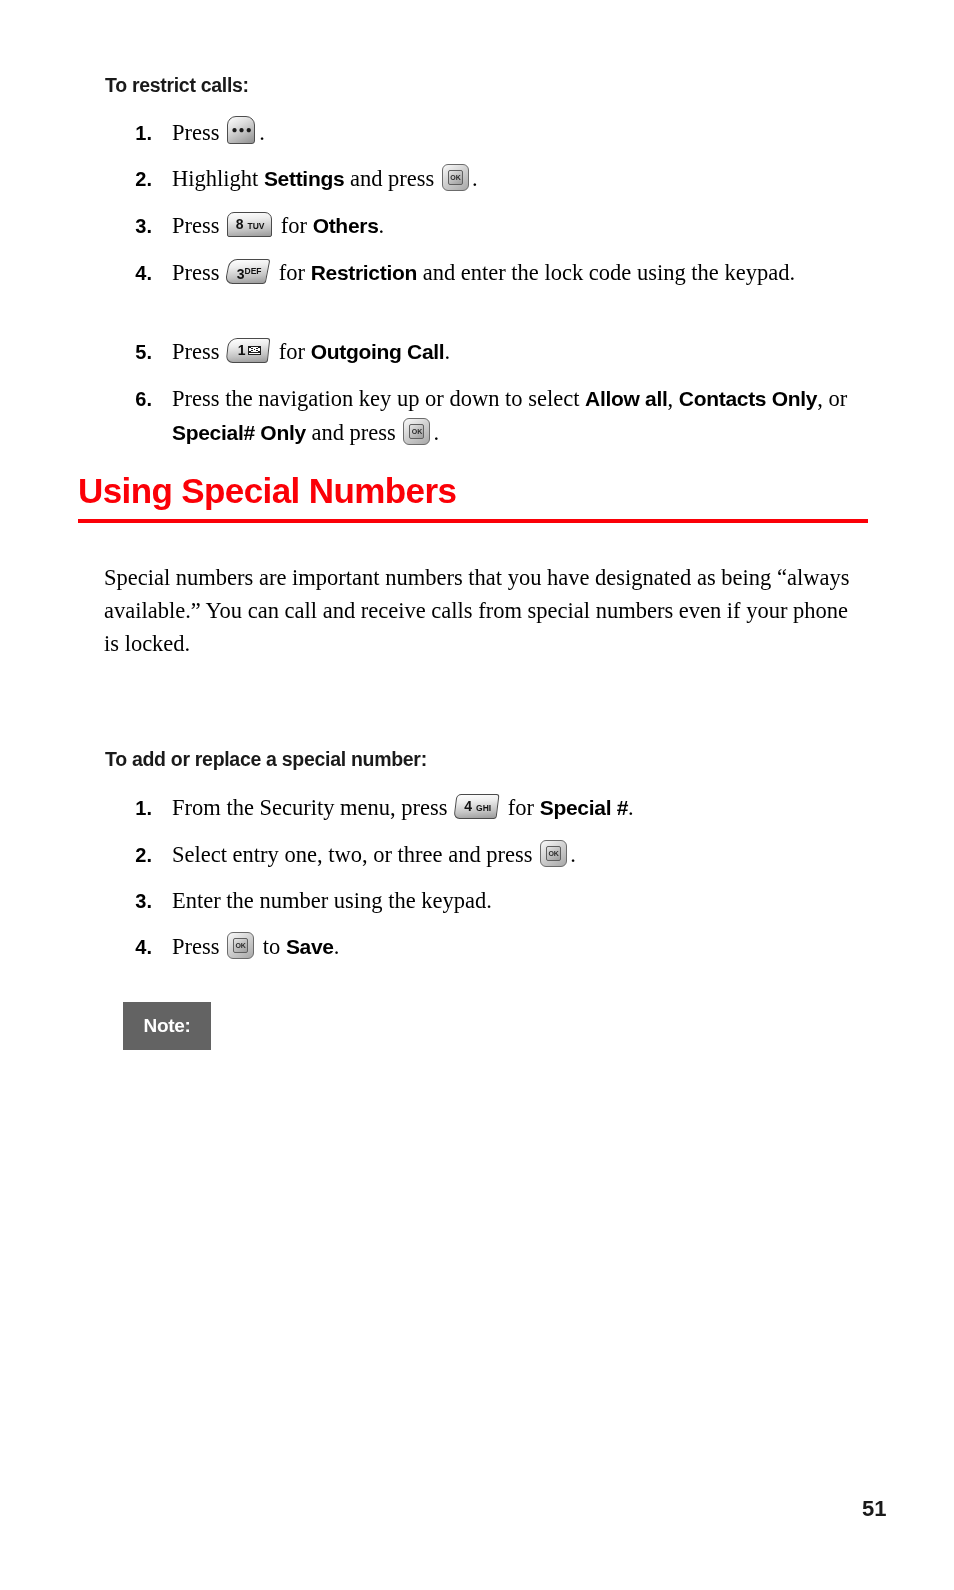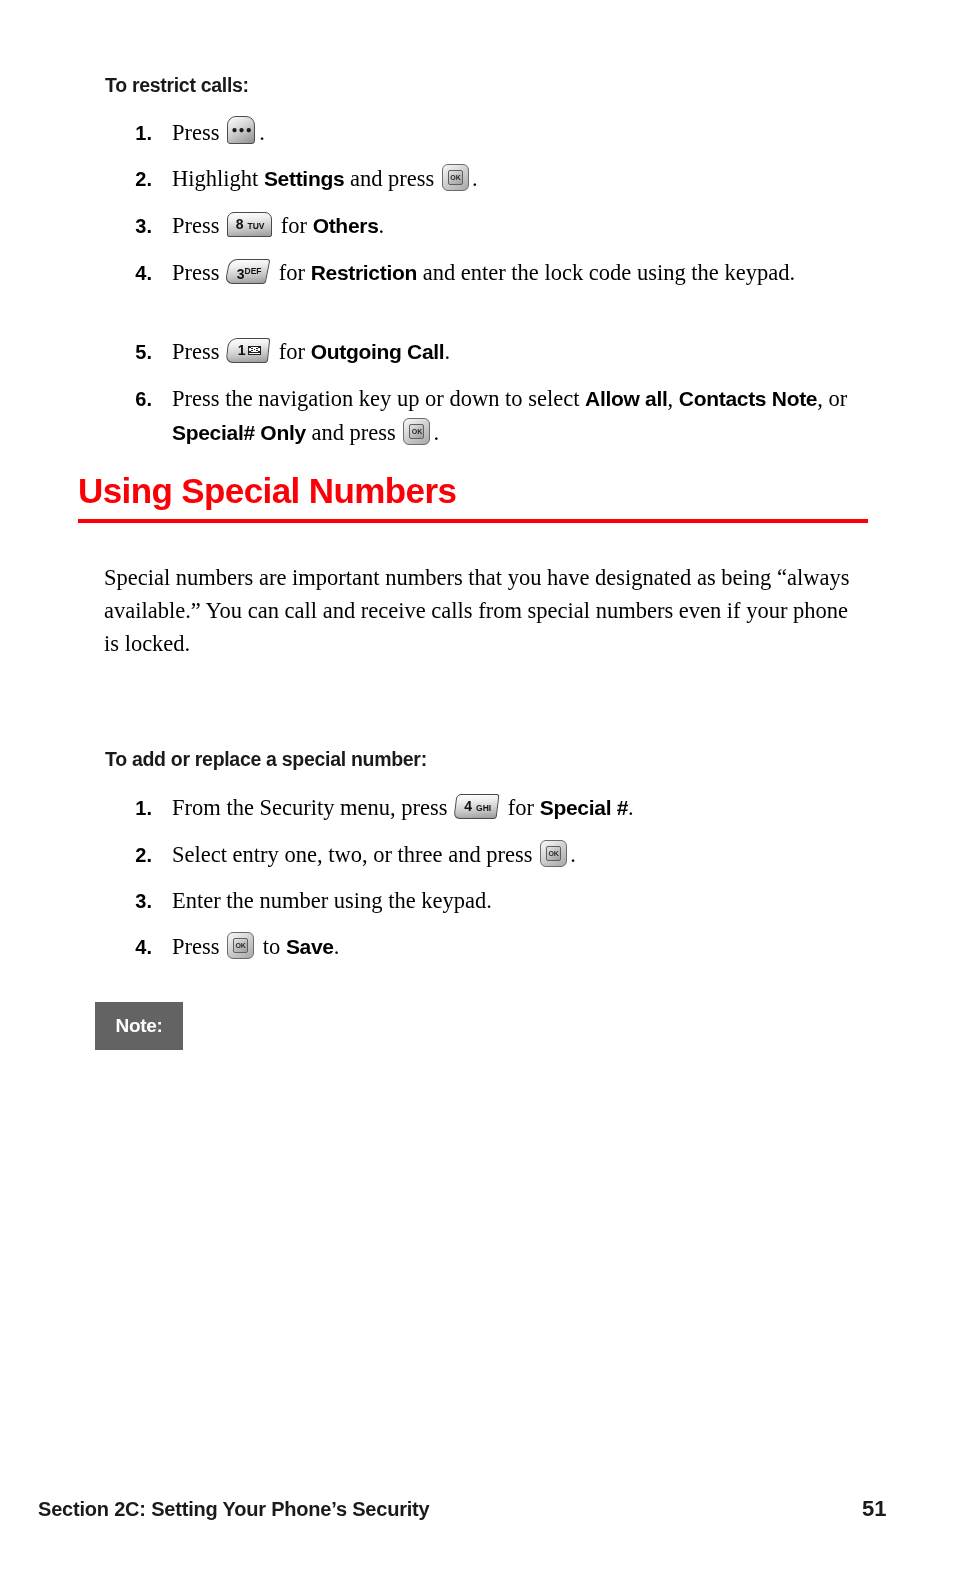--- a/index.html
+++ b/index.html
@@ -233,20 +233,21 @@
     transform: skewX(0deg);
     background: linear-gradient(to bottom right, transparent 46%, #1d1d1d 46%, #1d1d1d 54%, transparent 54%),
                 linear-gradient(to bottom left, transparent 46%, #1d1d1d 46%, #1d1d1d 54%, transparent 54%);
   }
 
   
   .note {
     position: absolute;
     display: flex;
     align-items: stretch;
+    margin-left: 28px;
   }
   .note-label {
     background: #636363;
     color: #ffffff;
     font-family: "Liberation Sans", sans-serif;
     font-weight: bold;
     font-size: 19px;
     letter-spacing: -0.3px;
     display: flex;
     align-items: center;
@@ -312,21 +313,21 @@
     <span class="body"><span>Press </span><span class="key key-num key-3"><span class="face"></span><span class="lbl"><span>3</span><sup>DEF</sup></span></span><span> for </span><b>Restriction</b><span> and enter the lock code using the keypad.</span></span>
   </div>
 
   <div class="step" style="left:110px; top:335px; width:760px;">
     <span class="num">5.</span>
     <span class="body"><span>Press </span><span class="key key-num key-1"><span class="face"></span><span class="lbl"><span>1</span><span class="env"></span></span></span><span> for </span><b>Outgoing Call</b><span>.</span></span>
   </div>
 
   <div class="step" style="left:110px; top:382px; width:775px;">
     <span class="num">6.</span>
-    <span class="body"><span>Press the navigation key up or down to select </span><b>Allow all</b><span>, </span><b>Contacts Note</b><span>, or </span><b>Special# Only</b><span> and press </span><span class="key key-ok"><span class="outer"></span><span class="inner">OK</span></span><span>.</span></span>
+    <span class="body"><span>Press the navigation key up or down to select </span><b>Allow all</b><span>, </span><b>Contacts Only</b><span>, or </span><b>Special# Only</b><span> and press </span><span class="key key-ok"><span class="outer"></span><span class="inner">OK</span></span><span>.</span></span>
   </div>
 
   <div class="section-title" style="left:78px; top:471px;">Using Special Numbers</div>
   <div class="section-rule" style="left:78px; top:519px; width:790px;"></div>
 
   <div class="para" style="left:104px; top:561px; width:760px;">Special numbers are important numbers that you have designated as being “always available.” You can call and receive calls from special numbers even if your phone is locked.</div>
 
 
   <div class="sub-head" style="left:105px; top:748px;">To add or replace a special number:</div>
 
@@ -347,16 +348,15 @@
 
   <div class="step" style="left:110px; top:930px; width:770px;">
     <span class="num">4.</span>
     <span class="body"><span>Press </span><span class="key key-ok"><span class="outer"></span><span class="inner">OK</span></span><span> to </span><b>Save</b><span>.</span></span>
   </div>
 
   <div class="note" style="left:95px; top:1002px; width:756px; height:48px;">
     <div class="note-label">Note:</div>
   </div>
 
-  <div class="footer-left" style="left:38px; top:1498px;">Section 2C: Setting Your Phone’s Security</div>
   <div class="footer-page" style="left:862px; top:1496px;">51</div>
 
 </div>
 
 </body></html>

